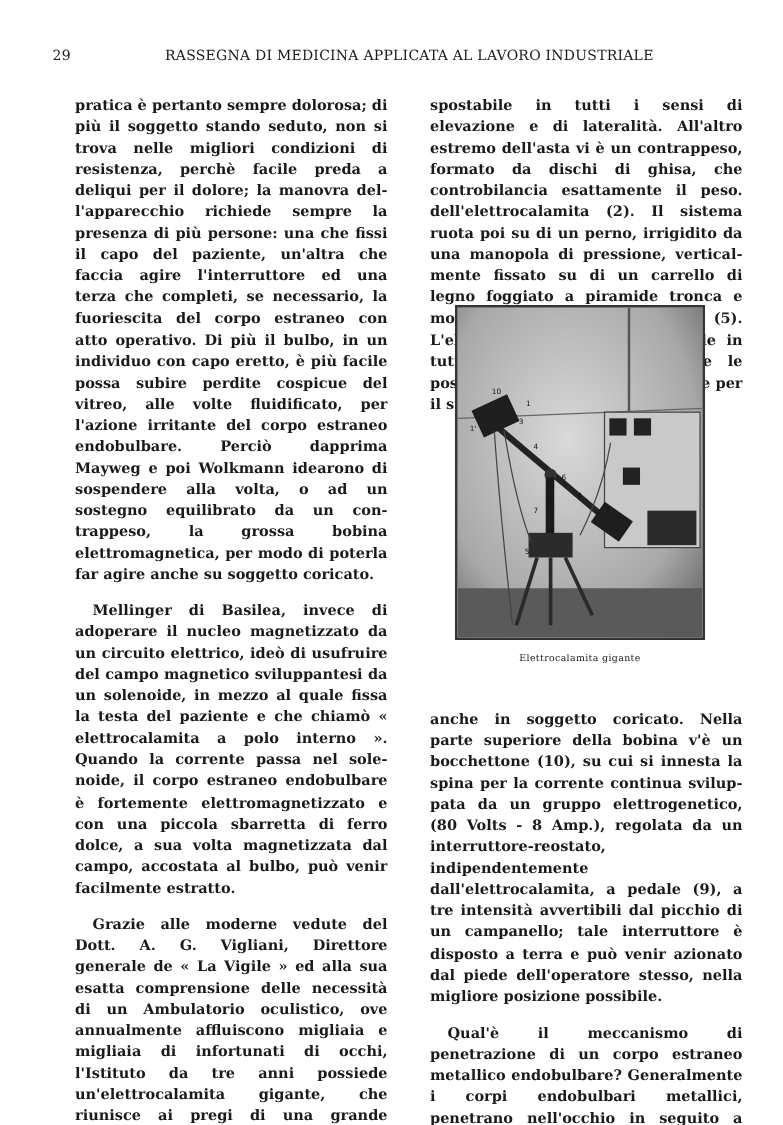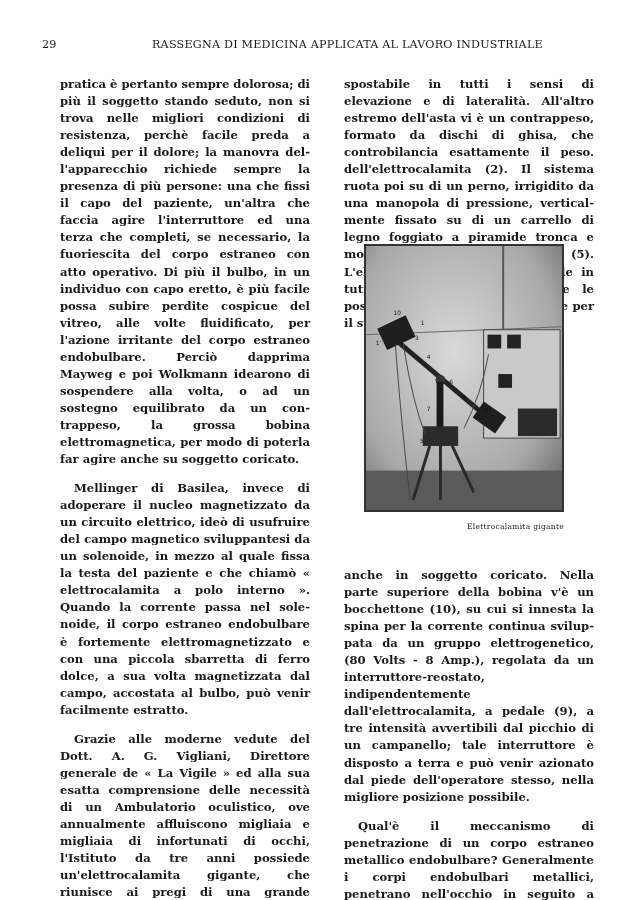--- a/index.html
+++ b/index.html
@@ -5,38 +5,38 @@
   html, body { margin: 0; padding: 0; }
   body {
     width: 626px; height: 900px; background: #ffffff; position: relative; overflow: hidden;
     font-family: "DejaVu Serif", "Liberation Serif", serif; color: #1a1a1a;
   }
   .running-head {
     position: absolute; top: 38px; left: 36px; width: 555px; height: 16px;
     font-size: 11.2px; letter-spacing: 0.2px;
   }
   .running-head .pgno { position: absolute; left: 6px; top: 0; }
-  .running-head .journal { position: absolute; left: 116px; top: 0; }
+  .running-head .journal { position: absolute; left: 96px; top: 0; }
   .col {
     position: absolute; top: 64px; width: 274px;
     font-size: 11.6px; line-height: 17.05px; text-align: justify;
     hyphens: manual;
   }
   .col p { margin: 12px; font-weight: bold; }
   .col p.indent { text-indent: 14px; }
   .col-left { left: 48px; }
   .col-right { left: 332px; }
   .col-right-bottom { top: 555px; }
   .figure {
     position: absolute; left: 364px; top: 244px; width: 200px; height: 268px;
     border: 2px solid #333; box-sizing: border-box; background: #bdbdbd; overflow: hidden;
   }
   .figure svg { width: 100%; height: 100%; display: block; }
   .caption {
-    position: absolute; left: 364px; top: 522px; width: 200px; text-align: right;
+    position: absolute; left: 364px; top: 522px; width: 200px; text-align: center;
     font-size: 7.5px; letter-spacing: 0.3px;
   }
 </style>
 </head>
 <body>
 
 <div class="running-head">
   <span class="pgno">29</span>
   <span class="journal">RASSEGNA DI MEDICINA APPLICATA AL LAVORO INDUSTRIALE</span>
 </div>

